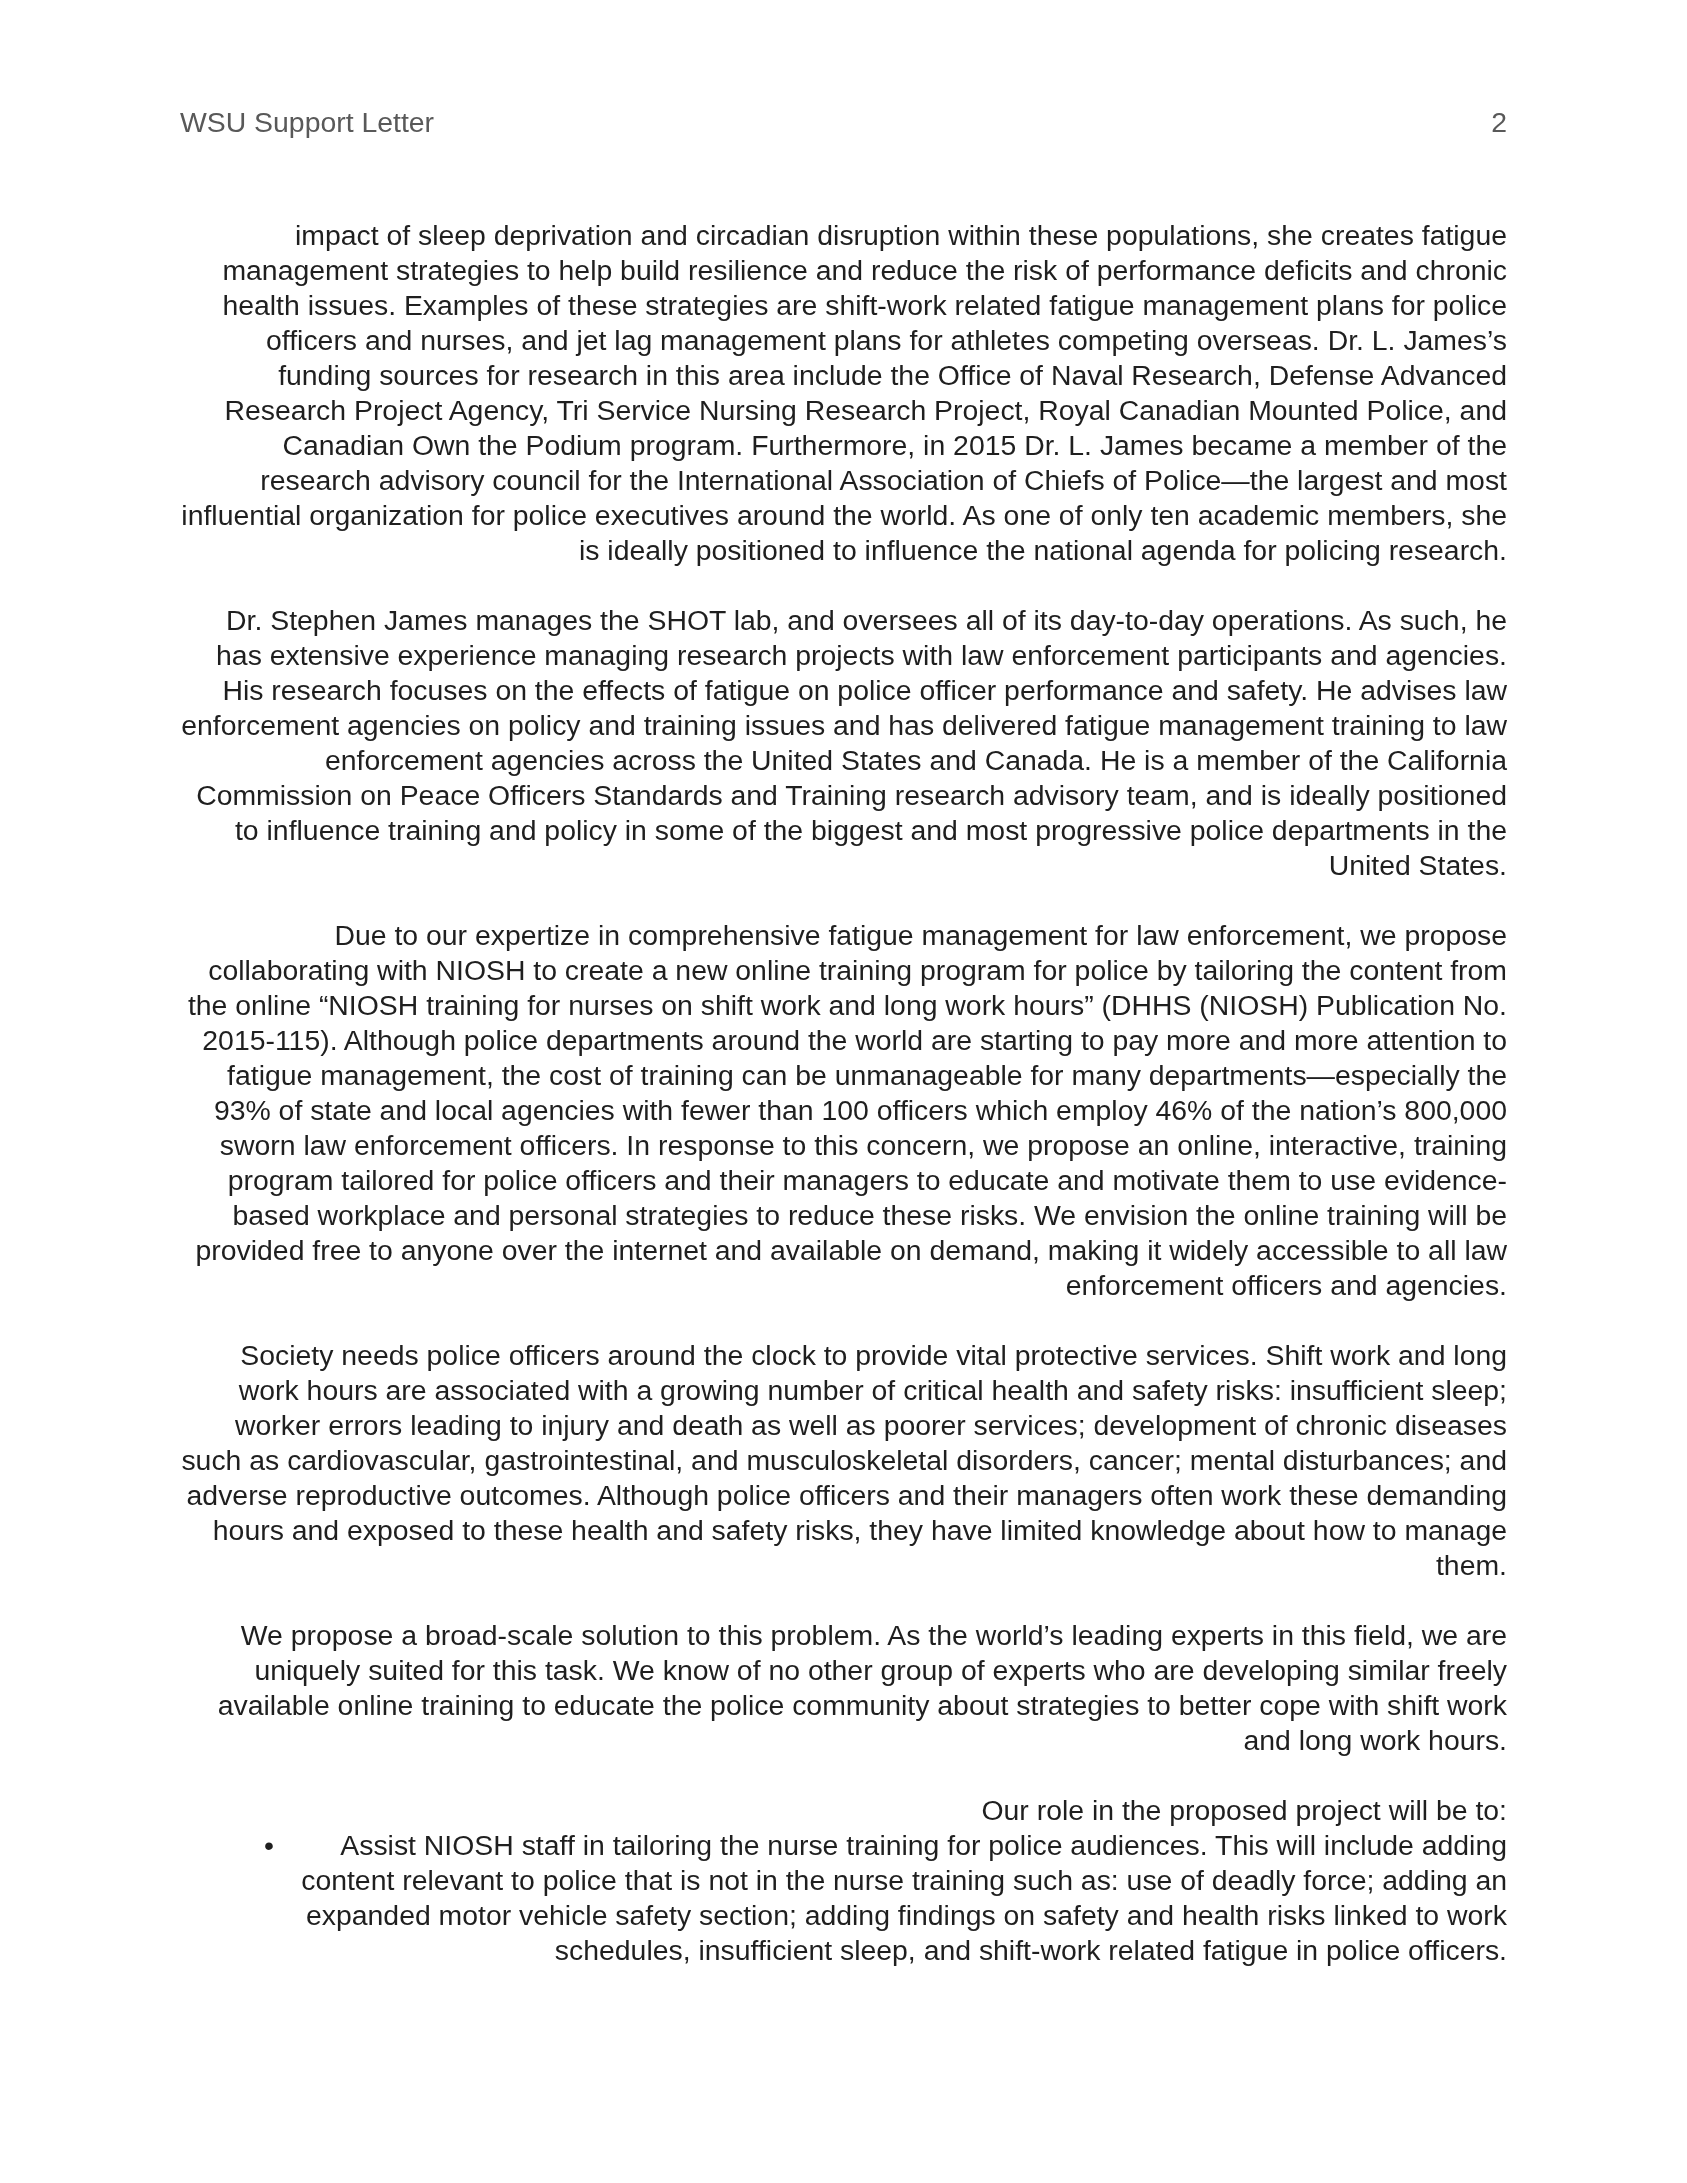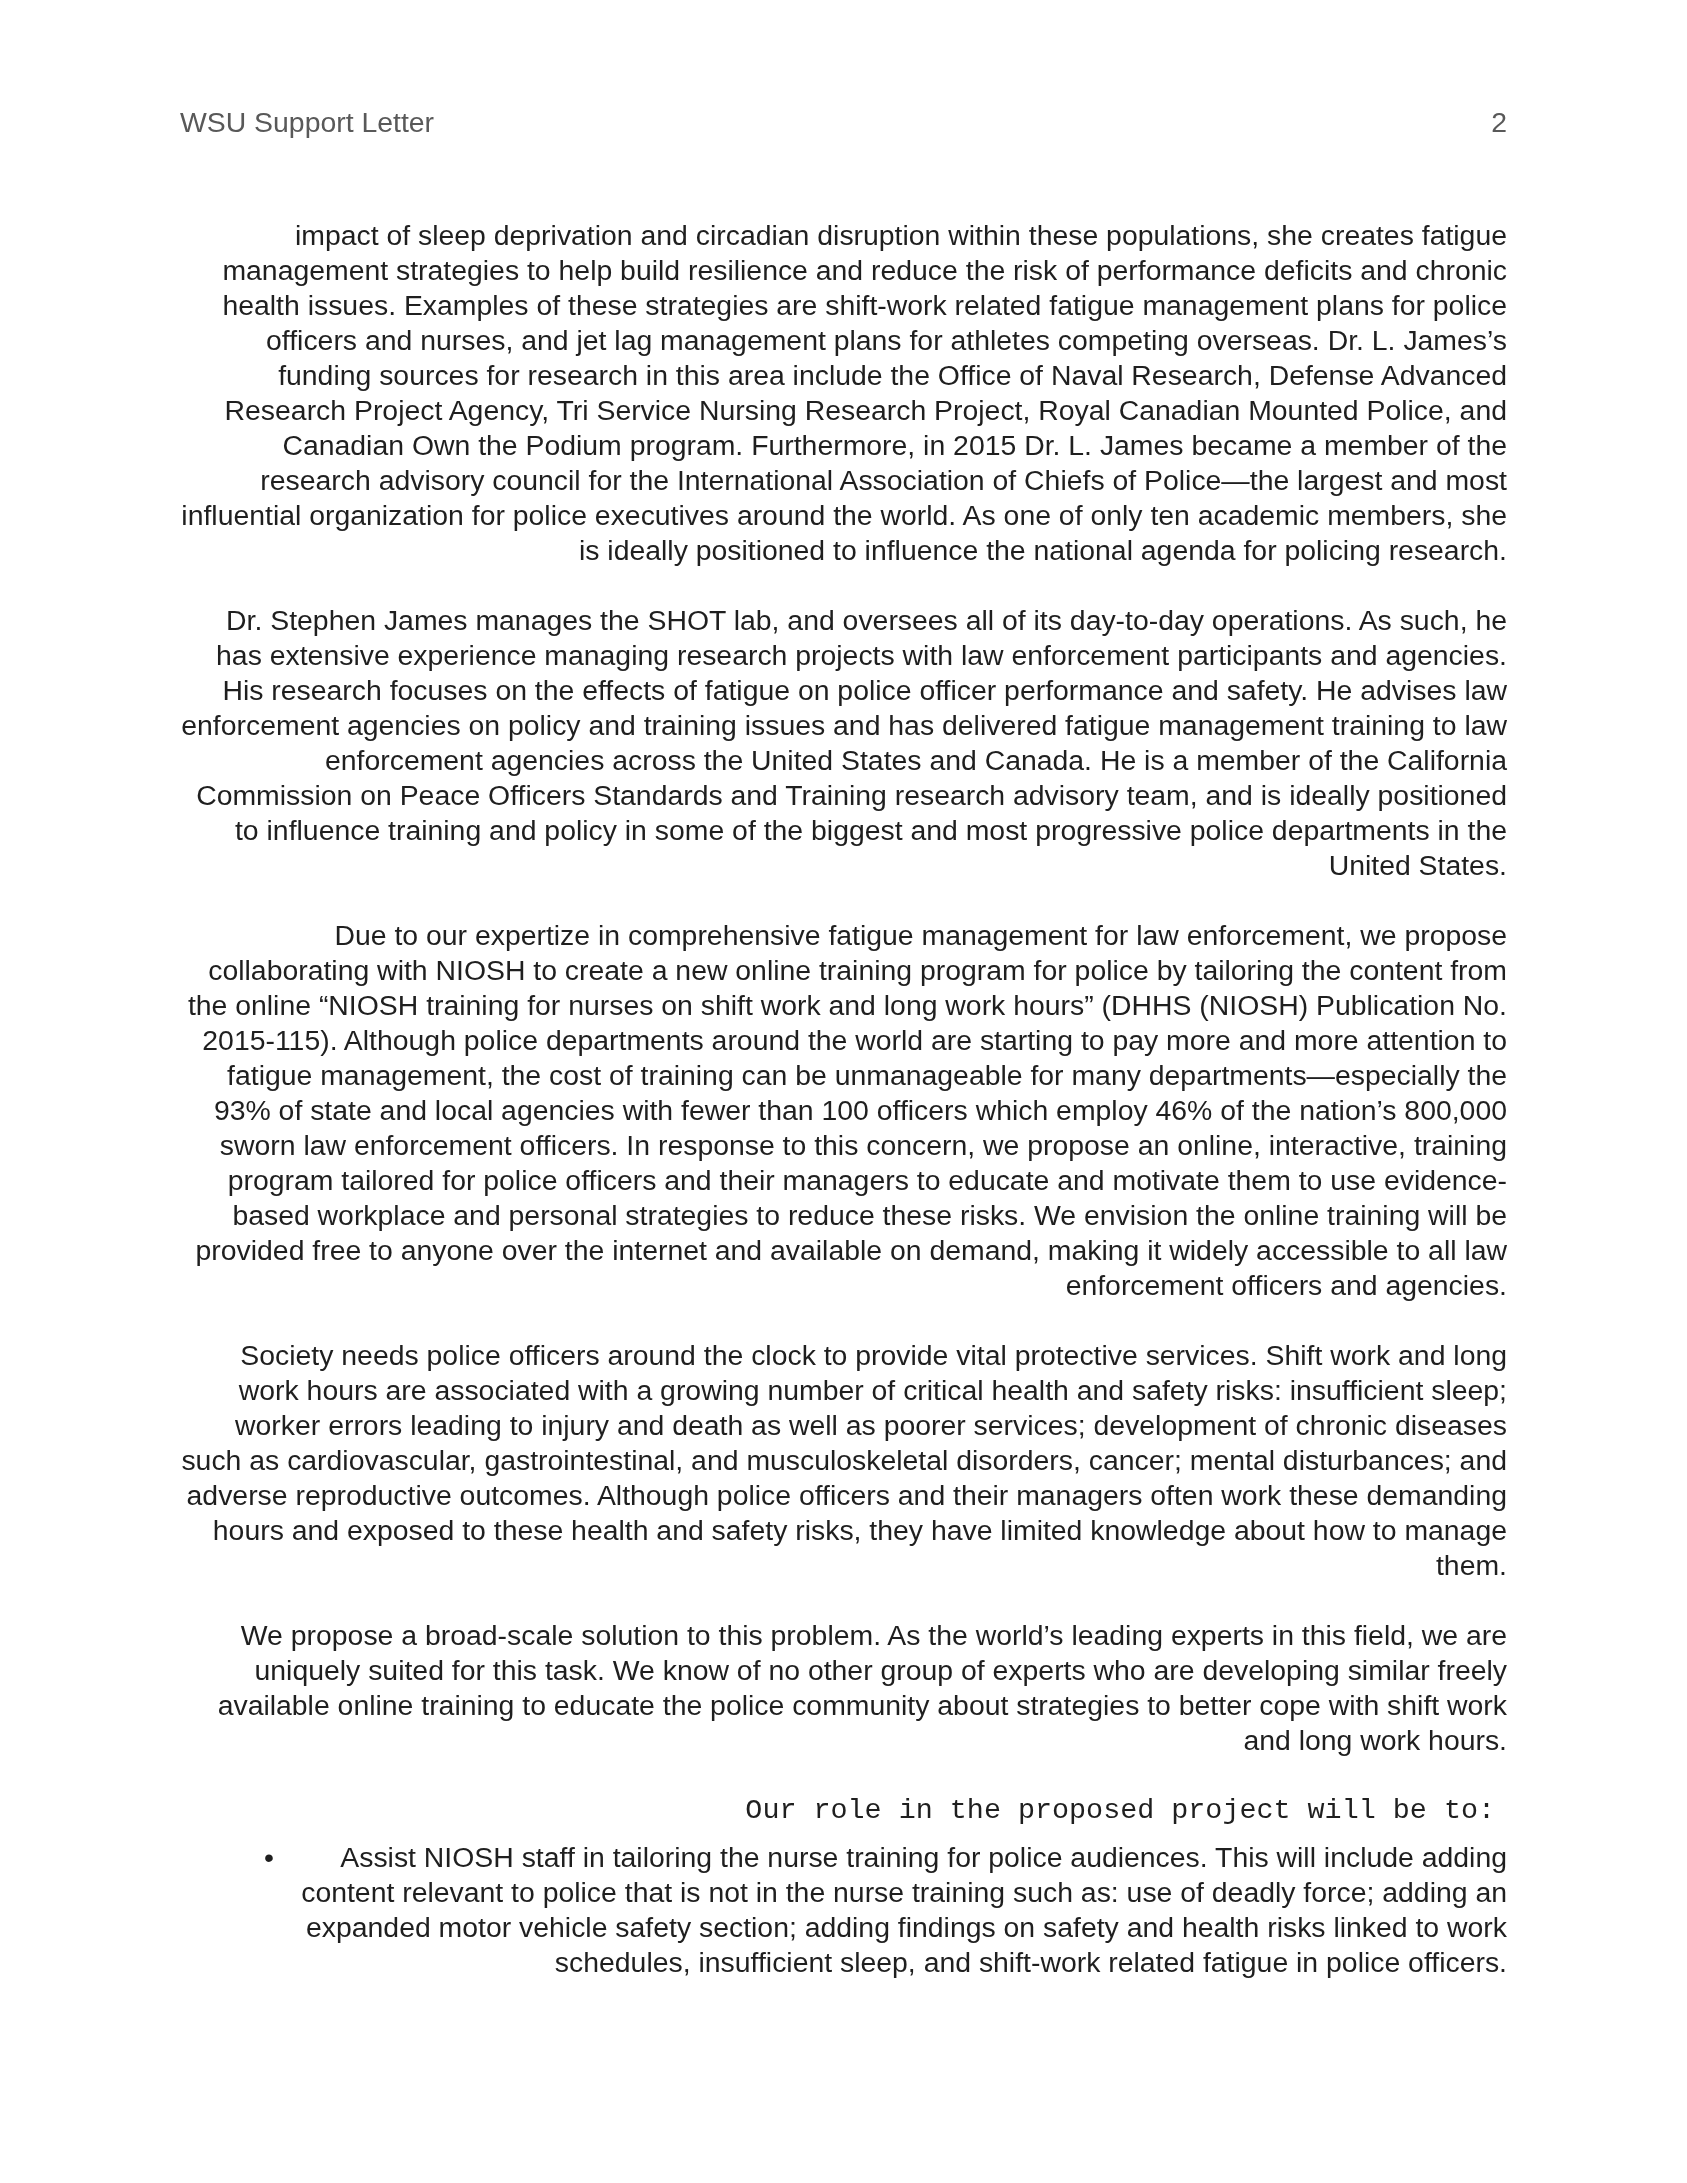--- a/index.html
+++ b/index.html
@@ -28,22 +28,21 @@
   }
   .page-body {
     font-size: 28.4px;
     line-height: 35px;
     text-align: right;
   }
   .page-body p {
     margin: 0 0 35px 0;
   }
   .page-body p.list-intro {
-    margin: 12px;
-    font-family: Liberation Mono, monospace;
+    margin: 0;
   }
   .bullet-item {
     display: flex;
     padding-left: 50px;
     box-sizing: border-box;
   }
   .bullet {
     flex: 0 0 44px;
     width: 44px;
   }

